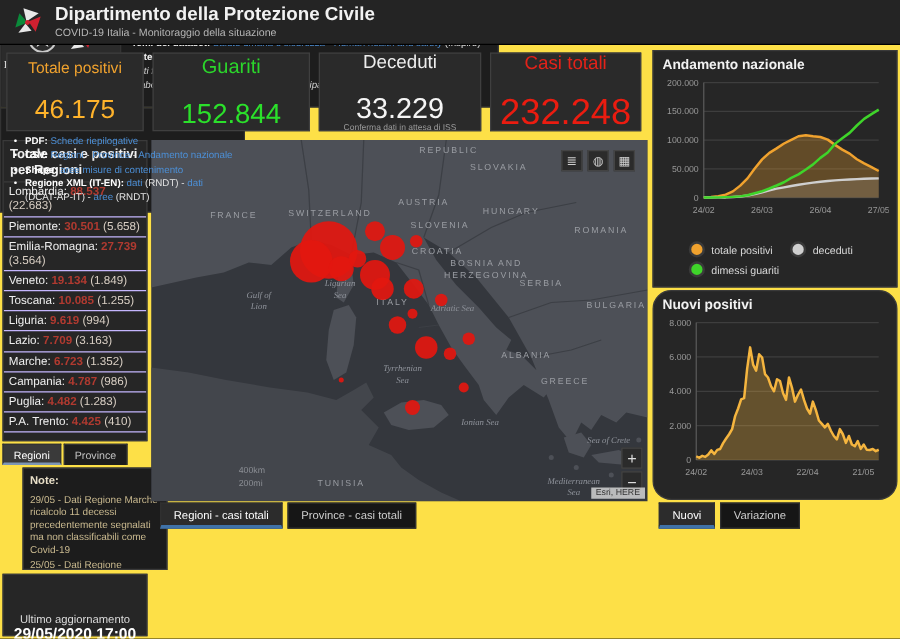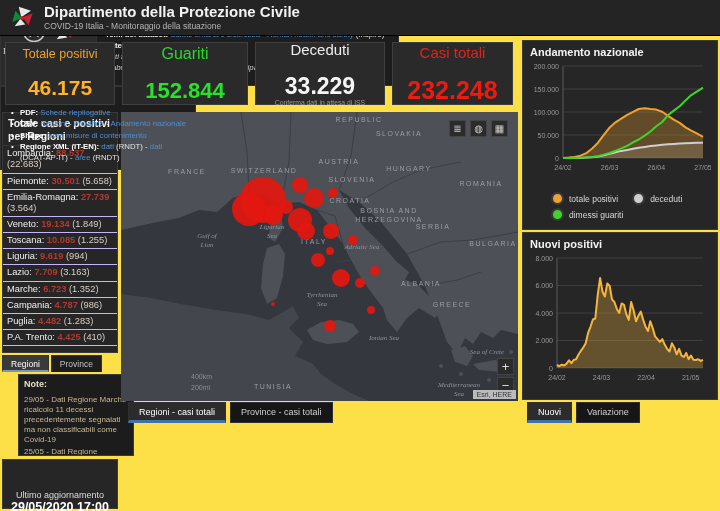--- a/index.html
+++ b/index.html
@@ -11,26 +11,26 @@
   #header{position:absolute;left:0;top:0;width:720px;height:36px;background:#242424;
           border-bottom:1px solid #000;display:flex;align-items:center;padding-left:8px;box-sizing:border-box;}
   #header .ttl{font-size:15px;font-weight:bold;color:#f2f2f2;line-height:1.1;}
   #header .sub{font-size:8.5px;color:#b5b5b5;}
   #hlogo{width:28px;height:26px;margin-right:8px;flex:0 0 auto;}
 
   
   .stat{position:absolute;top:42px;height:63px;background:#2a2a2a;border:1px solid #3f3f3f;
         box-sizing:border-box;text-align:center;display:flex;flex-direction:column;justify-content:center;}
   .stat .lbl{font-size:13px;}
-  .stat .val{font-weight:bold;line-height:1.05;margin-top:16px;}
+  .stat .val{font-weight:normal;line-height:1.05;margin-top:16px;}
   #st-pos{left:5px;width:110px;} #st-pos .lbl{color:#f0a22e;font-size:12.5px} #st-pos .val{color:#ffb32b;font-size:21px}
   #st-gua{left:122px;width:126px;} #st-gua .lbl{color:#2bd62b;font-size:16px} #st-gua .val{color:#2be02b;font-size:22px}
   #st-dec{left:255px;width:130px;} #st-dec .lbl{color:#ededed;font-size:15px} #st-dec .val{color:#f5f5f5;font-size:23px}
   #st-dec .note{font-size:6.8px;color:#9a9a9a;margin-top:1px;}
-  #st-tot{left:392px;width:121px;} #st-tot .lbl{color:#e32219;font-size:15px} #st-tot .val{color:#ea1c10;font-size:25px}
+  #st-tot{left:392px;width:121px;} #st-tot .lbl{color:#e32219;font-size:15px} #st-tot .val{color:#ea1c10;font-size:29px}
 
   
   #regpanel{left:2px;top:112px;width:116px;height:241px;overflow:hidden;}
   #regpanel .hdr{font-size:10.5px;font-weight:bold;color:#f0f0f0;padding:4px 5px 3px 5px;border-bottom:1px solid #3a3a3a;line-height:1.2;}
   .region-row{font-size:9.3px;padding:2px 4px;border-bottom:1px solid #c4b5fd;line-height:1.2;color:#efefef;}
   .region-row .rtot{color:#b03a30;font-weight:bold;}
   .region-row .rpos{color:#d9cfc4;}
   #sidetabs{position:absolute;left:2px;top:355px;width:116px;height:17px;display:flex;gap:2px;}
   .stab{font-size:8.5px;padding:3px 8px 2px 8px;background:#1d1d1d;color:#c2c2c2;border:1px solid #333;border-bottom:none;}
   .stab.active{background:#3a3a3a;color:#fff;border-bottom:2px solid #7d96b5;}
@@ -65,21 +65,21 @@
   #pclogo .t1{font-family:"Liberation Serif",serif;font-size:8.5px;color:#dcdcdc;letter-spacing:0.5px;margin-top:2px;}
   #pclogo .t2{font-size:5px;color:#9a9a9a;text-align:center;line-height:1.3;}
   #infolines{flex:1;padding:6px 8px;}
   .iline{font-size:7.8px;line-height:1.42;color:#e3e3e3;}
   .iline b{color:#f2f2f2;}
   .iline.it{font-style:italic;color:#cfcfcf;}
   .lnk{color:#4c8fd6;}
 
   
   #and-panel{left:522px;top:40px;width:196px;height:190px;}
-  #nuo-panel{left:522px;top:232px;width:196px;height:168px;}
+  #nuo-panel{left:522px;top:232px;width:196px;height:168px;border-radius:15px;}
   .cttl{font-size:11px;font-weight:bold;color:#f2f2f2;padding:5px 7px 0 7px;}
   .legend{display:flex;flex-wrap:wrap;padding:2px 0 0 28px;gap:3px 14px;}
   .litem{display:flex;align-items:center;font-size:8.5px;color:#d8d8d8;}
   .ldot{width:9px;height:9px;border-radius:50%;margin-right:5px;border:2px solid #3a3a3a;}
   #dl-panel{left:522px;top:425px;width:196px;height:84px;background:#1d1d1d;border:1px solid #333;padding:5px 7px;box-sizing:border-box;}
   #dl-panel .dttl{font-size:10px;font-weight:bold;color:#f5f5f5;margin-bottom:4px;}
   .ditem{font-size:7.8px;color:#e3e3e3;line-height:1.45;padding-left:12px;position:relative;}
   .ditem:before{content:"•";position:absolute;left:3px;color:#fff;}
   .ditem b{color:#fff;}
 

